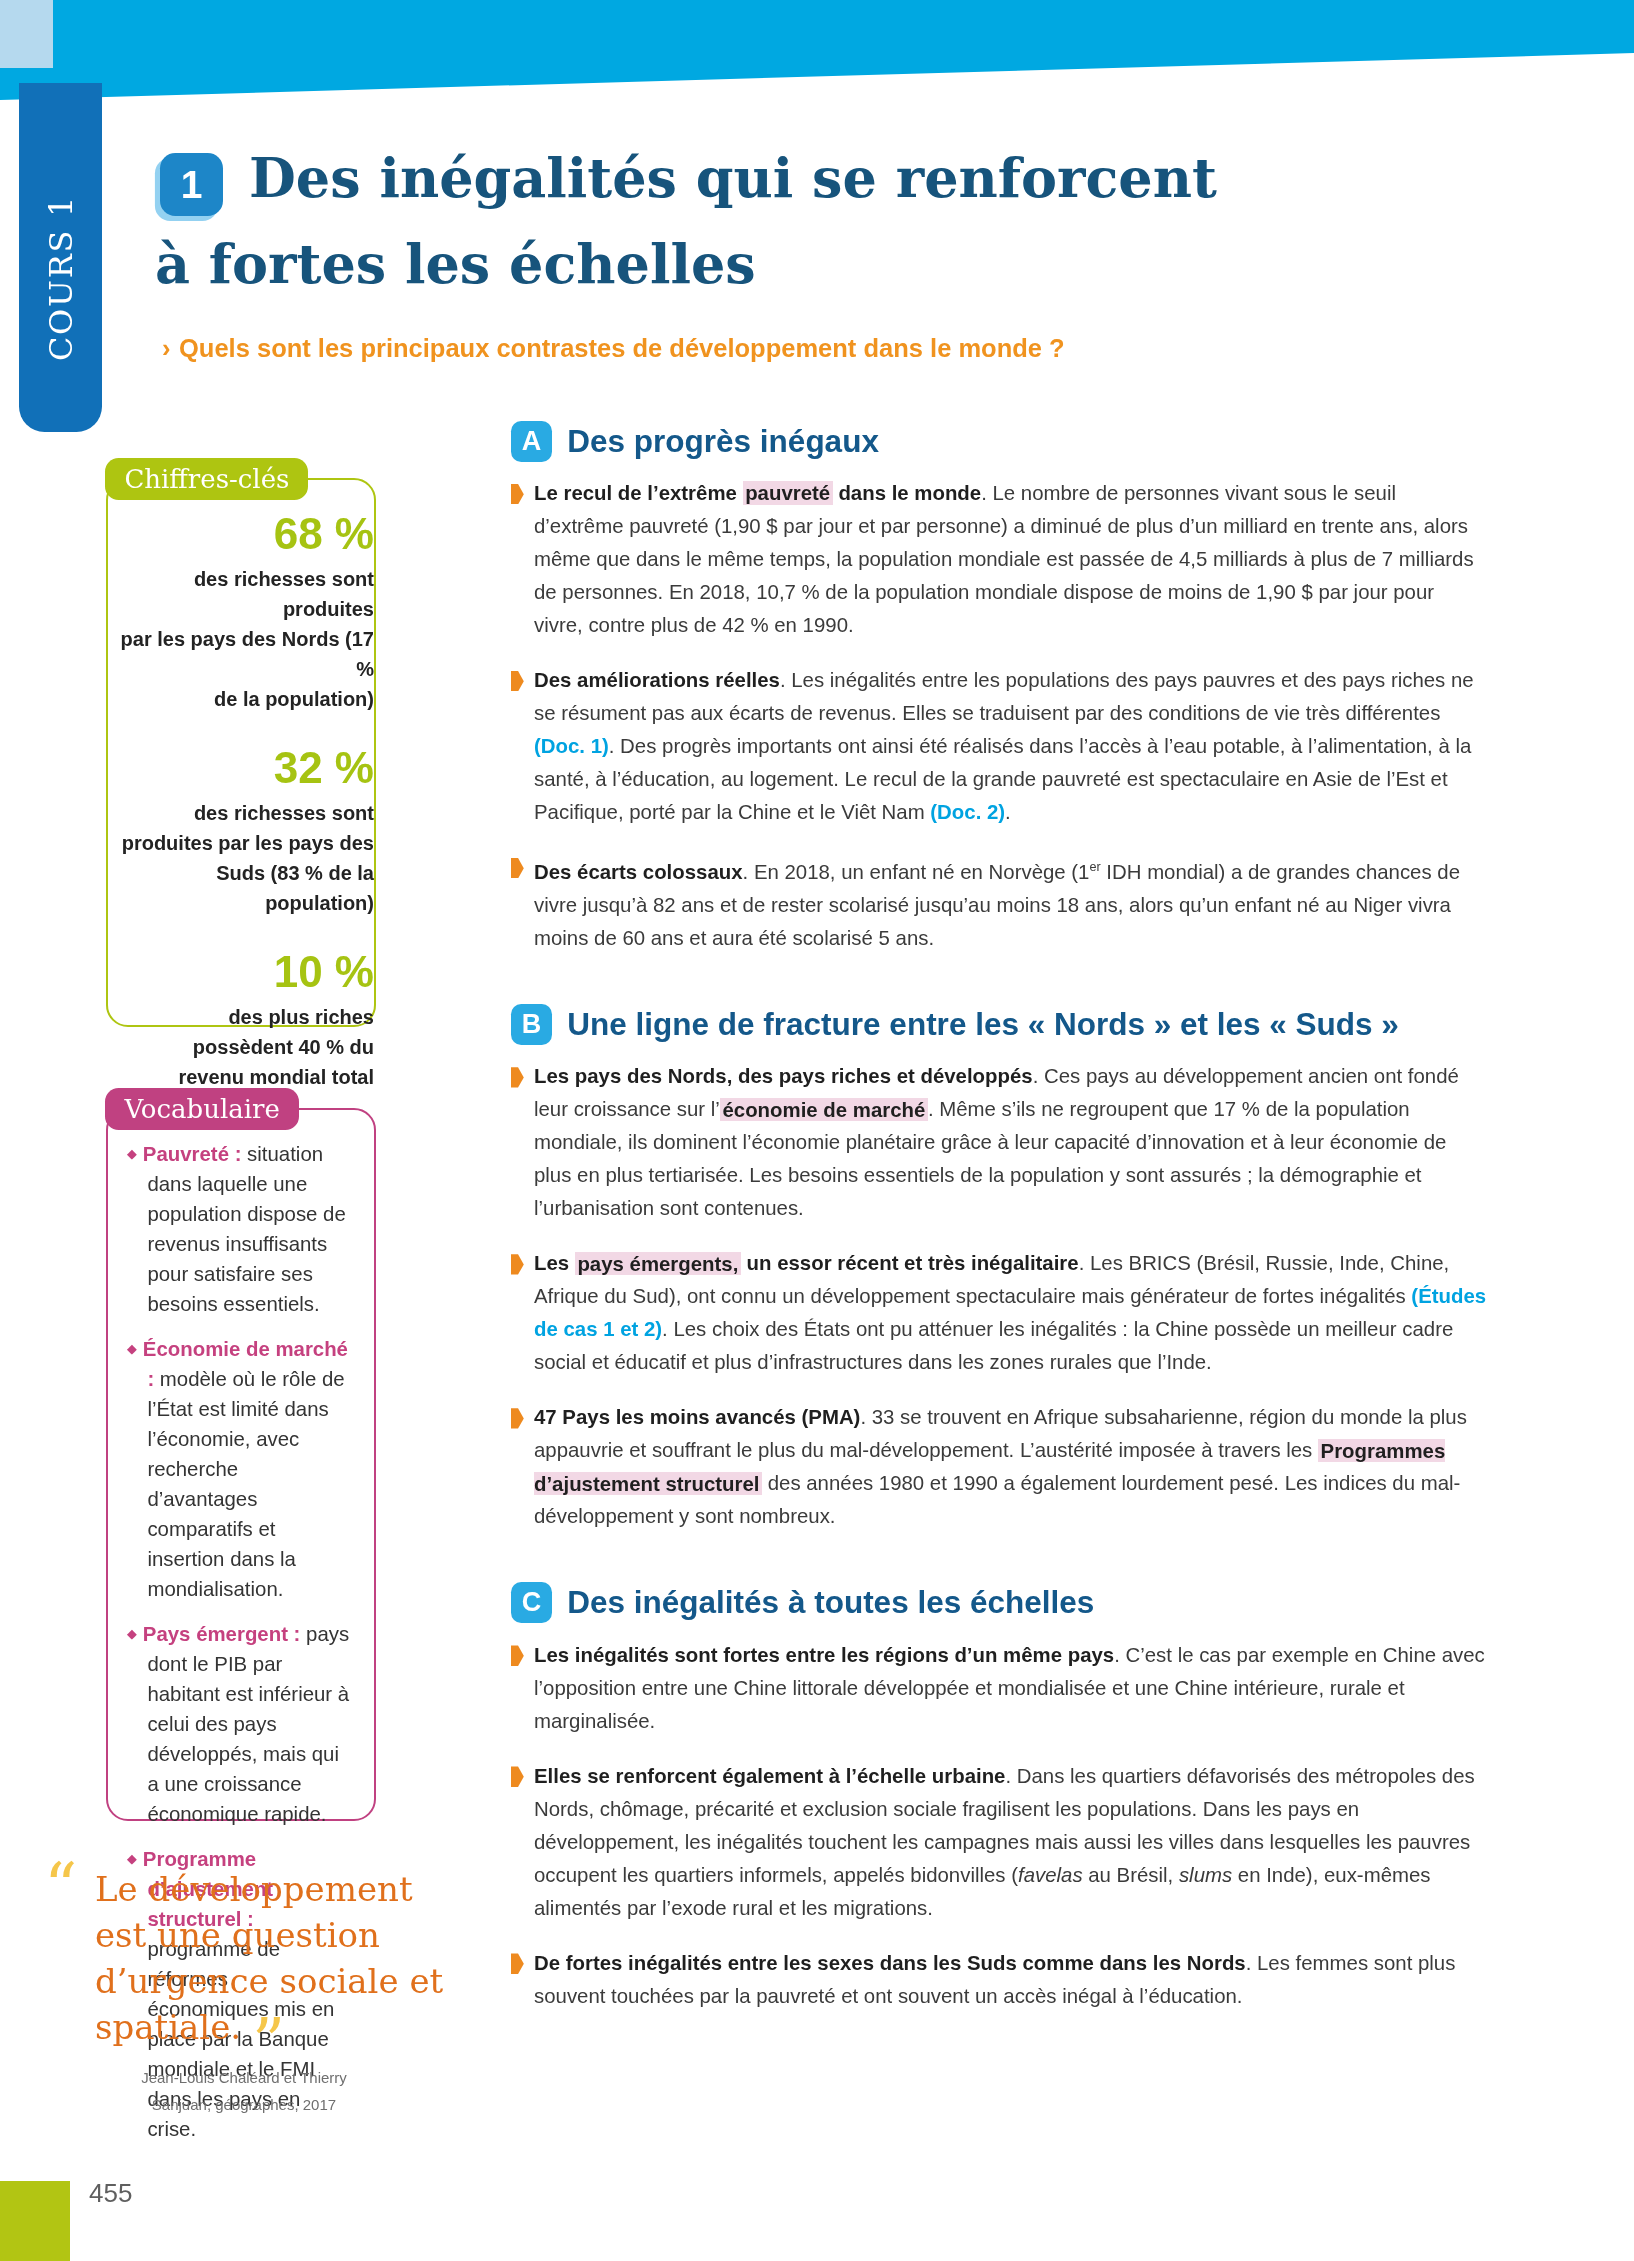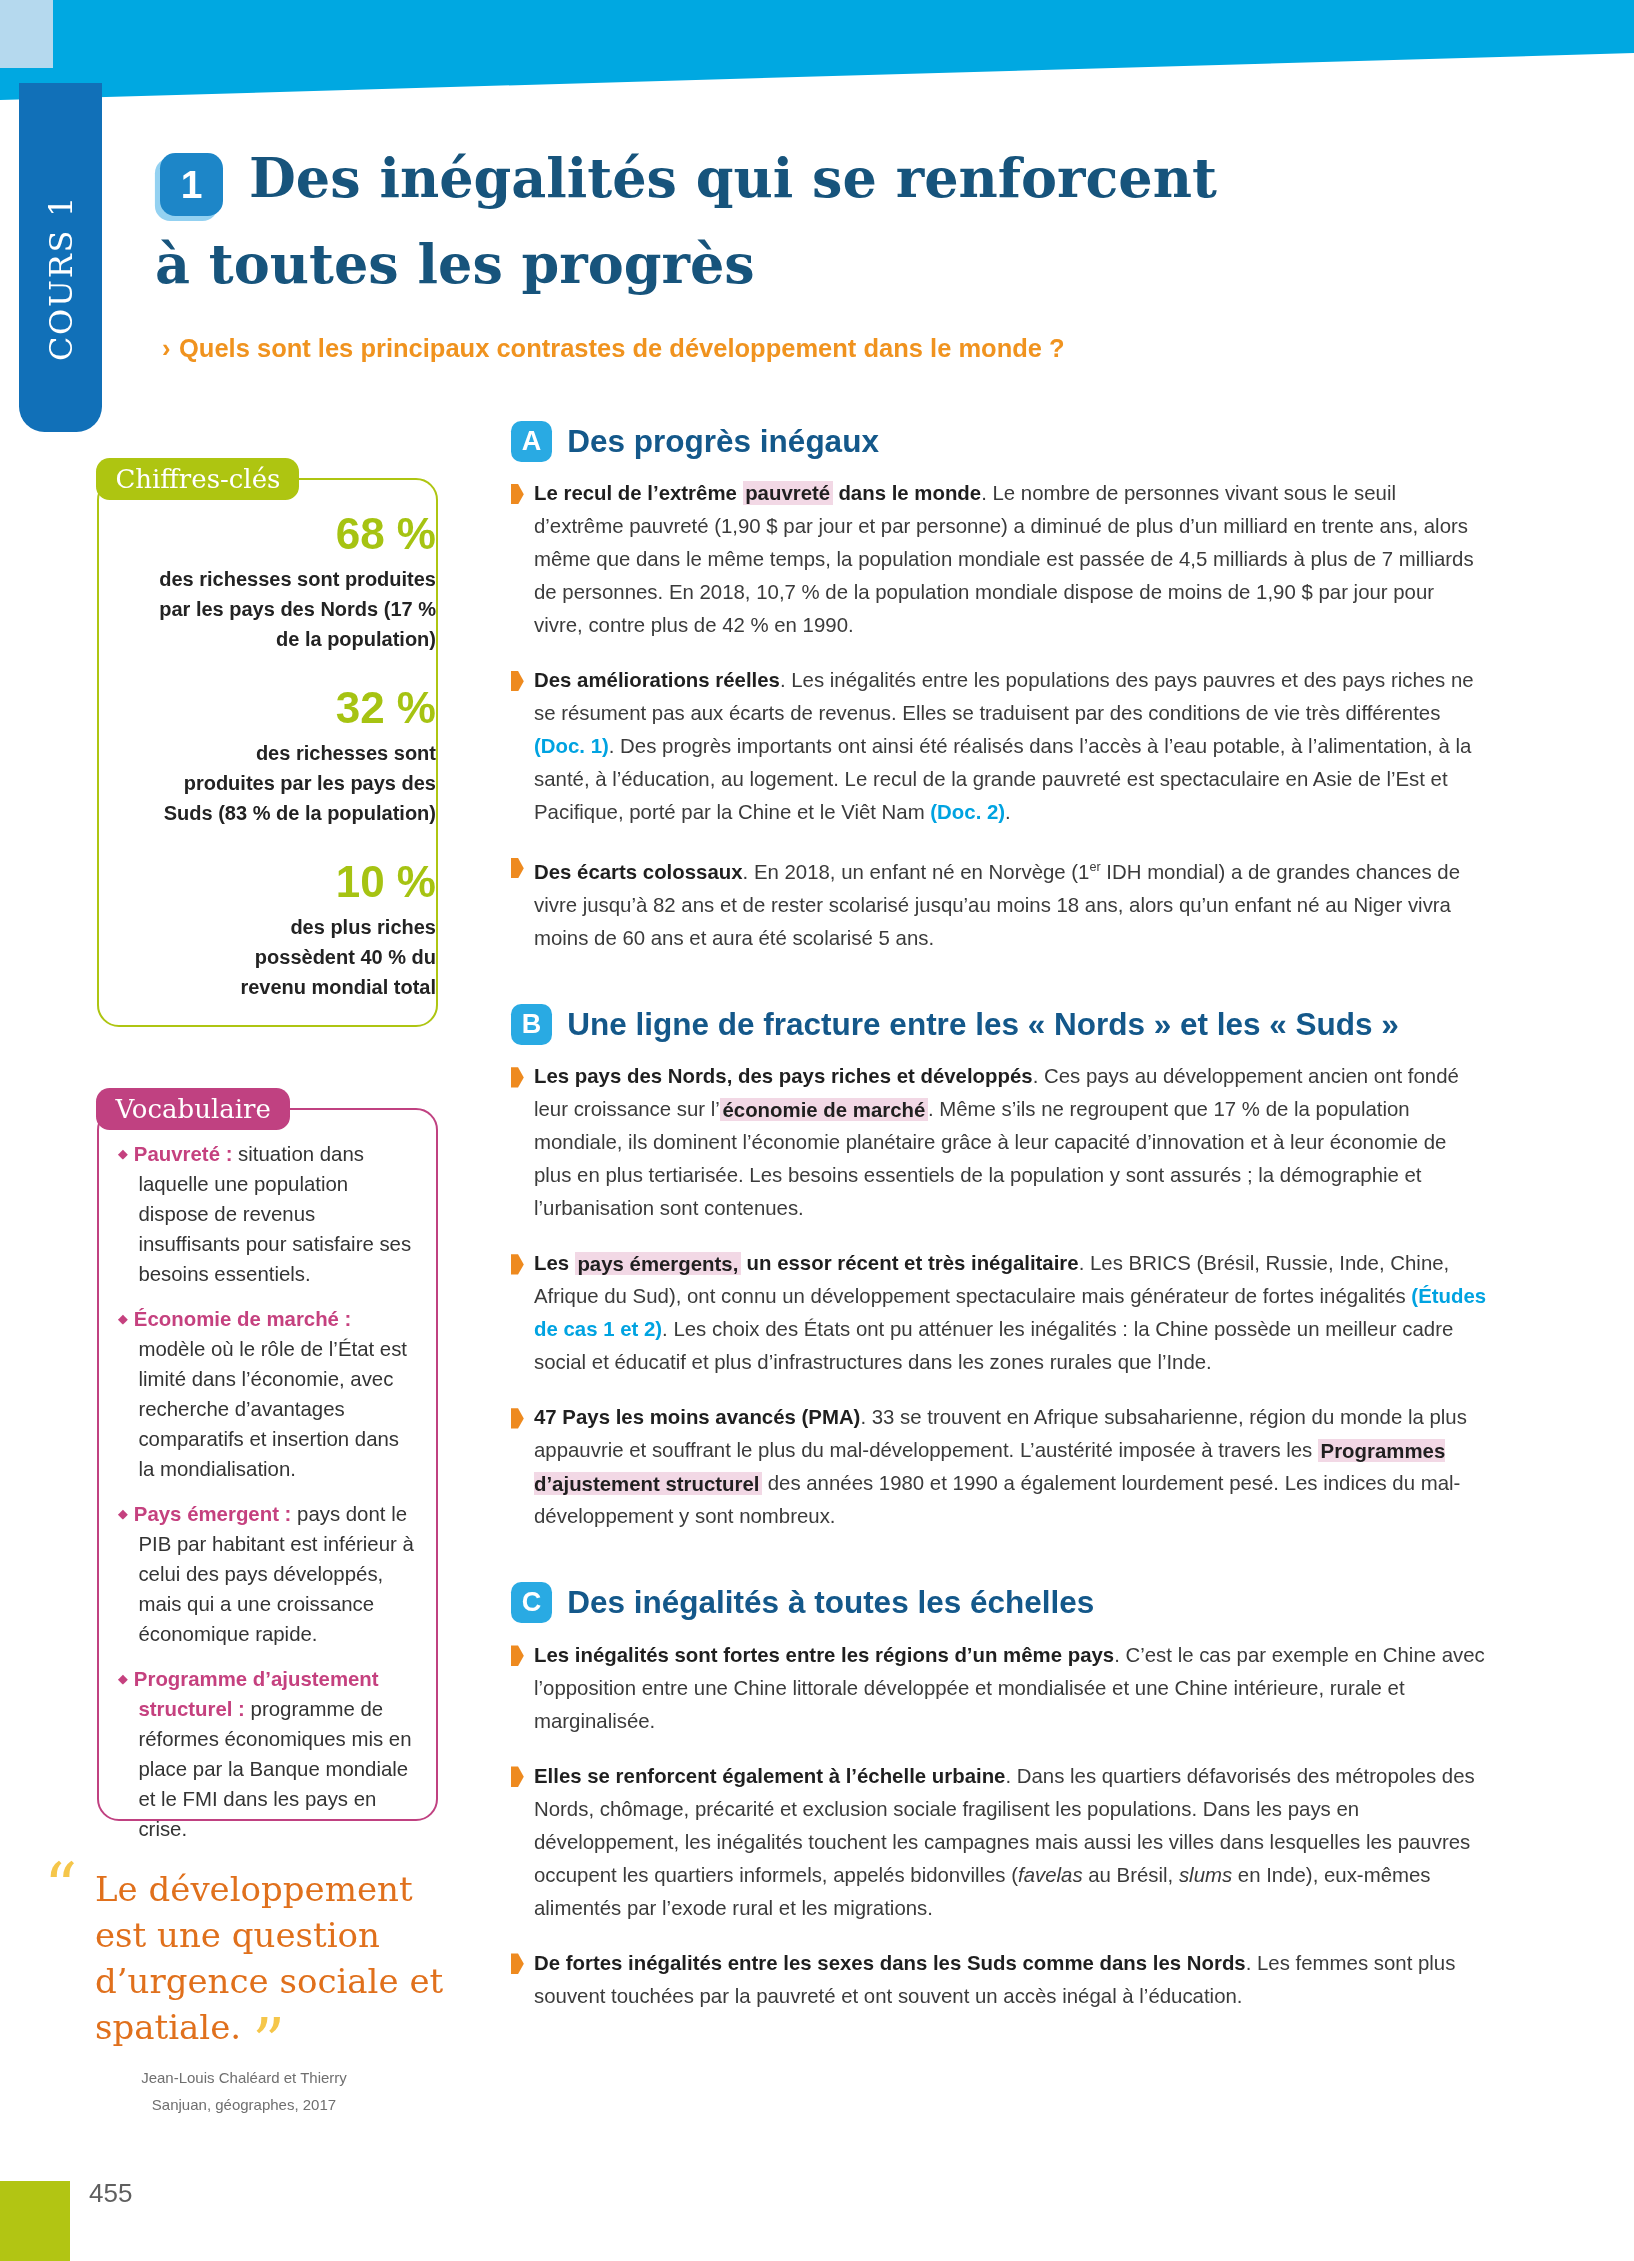--- a/index.html
+++ b/index.html
@@ -43,21 +43,21 @@
   }
   .title-line.l1{left:249px;top:146px;}
   .title-line.l2{left:155px;top:232px;}
   .question{
     position:absolute;left:162px;top:334px;
     color:var(--orange);font-size:25.5px;font-weight:bold;
   }
   .question .chev{margin-right:8.5px;}
   
   .side-box{
-    position:absolute;left:97px;width:341px;box-sizing:border-box;
+    position:absolute;left:106px;width:270px;box-sizing:border-box;
     border-radius:22px;background:#fff;
   }
   .side-box .box-label{
     position:absolute;top:-22px;left:-2.6px;
     color:#fff;font-family:"DejaVu Serif",serif;font-size:26px;
     padding:6px 19px;border-radius:13.6px;white-space:nowrap;
   }
   .key-figures{top:478px;height:549px;border:2.6px solid var(--green);}
   .key-figures .box-label{background:var(--green);}
   .kf-item{text-align:right;margin-top:31px;}
@@ -138,21 +138,21 @@
 
   <div class="cyan-band"></div>
   <div class="light-square"></div>
   <div class="course-tab">
     <span class="course-tab-text">COURS 1</span>
   </div>
 
   <div class="chapter-badge">1</div>
   <div class="page-title">
     <div class="title-line l1">Des inégalités qui se renforcent</div>
-    <div class="title-line l2">à toutes les progrès</div>
+    <div class="title-line l2">à fortes les échelles</div>
   </div>
   <div class="question">
     <span class="chev">›</span><span>Quels sont les principaux contrastes de développement dans le monde ?</span>
   </div>
 
   <aside class="side-box key-figures">
     <div class="box-label">Chiffres-clés</div>
     <div class="kf-item">
       <div class="kf-value">68 %</div>
       <div class="kf-text">des richesses sont produites

